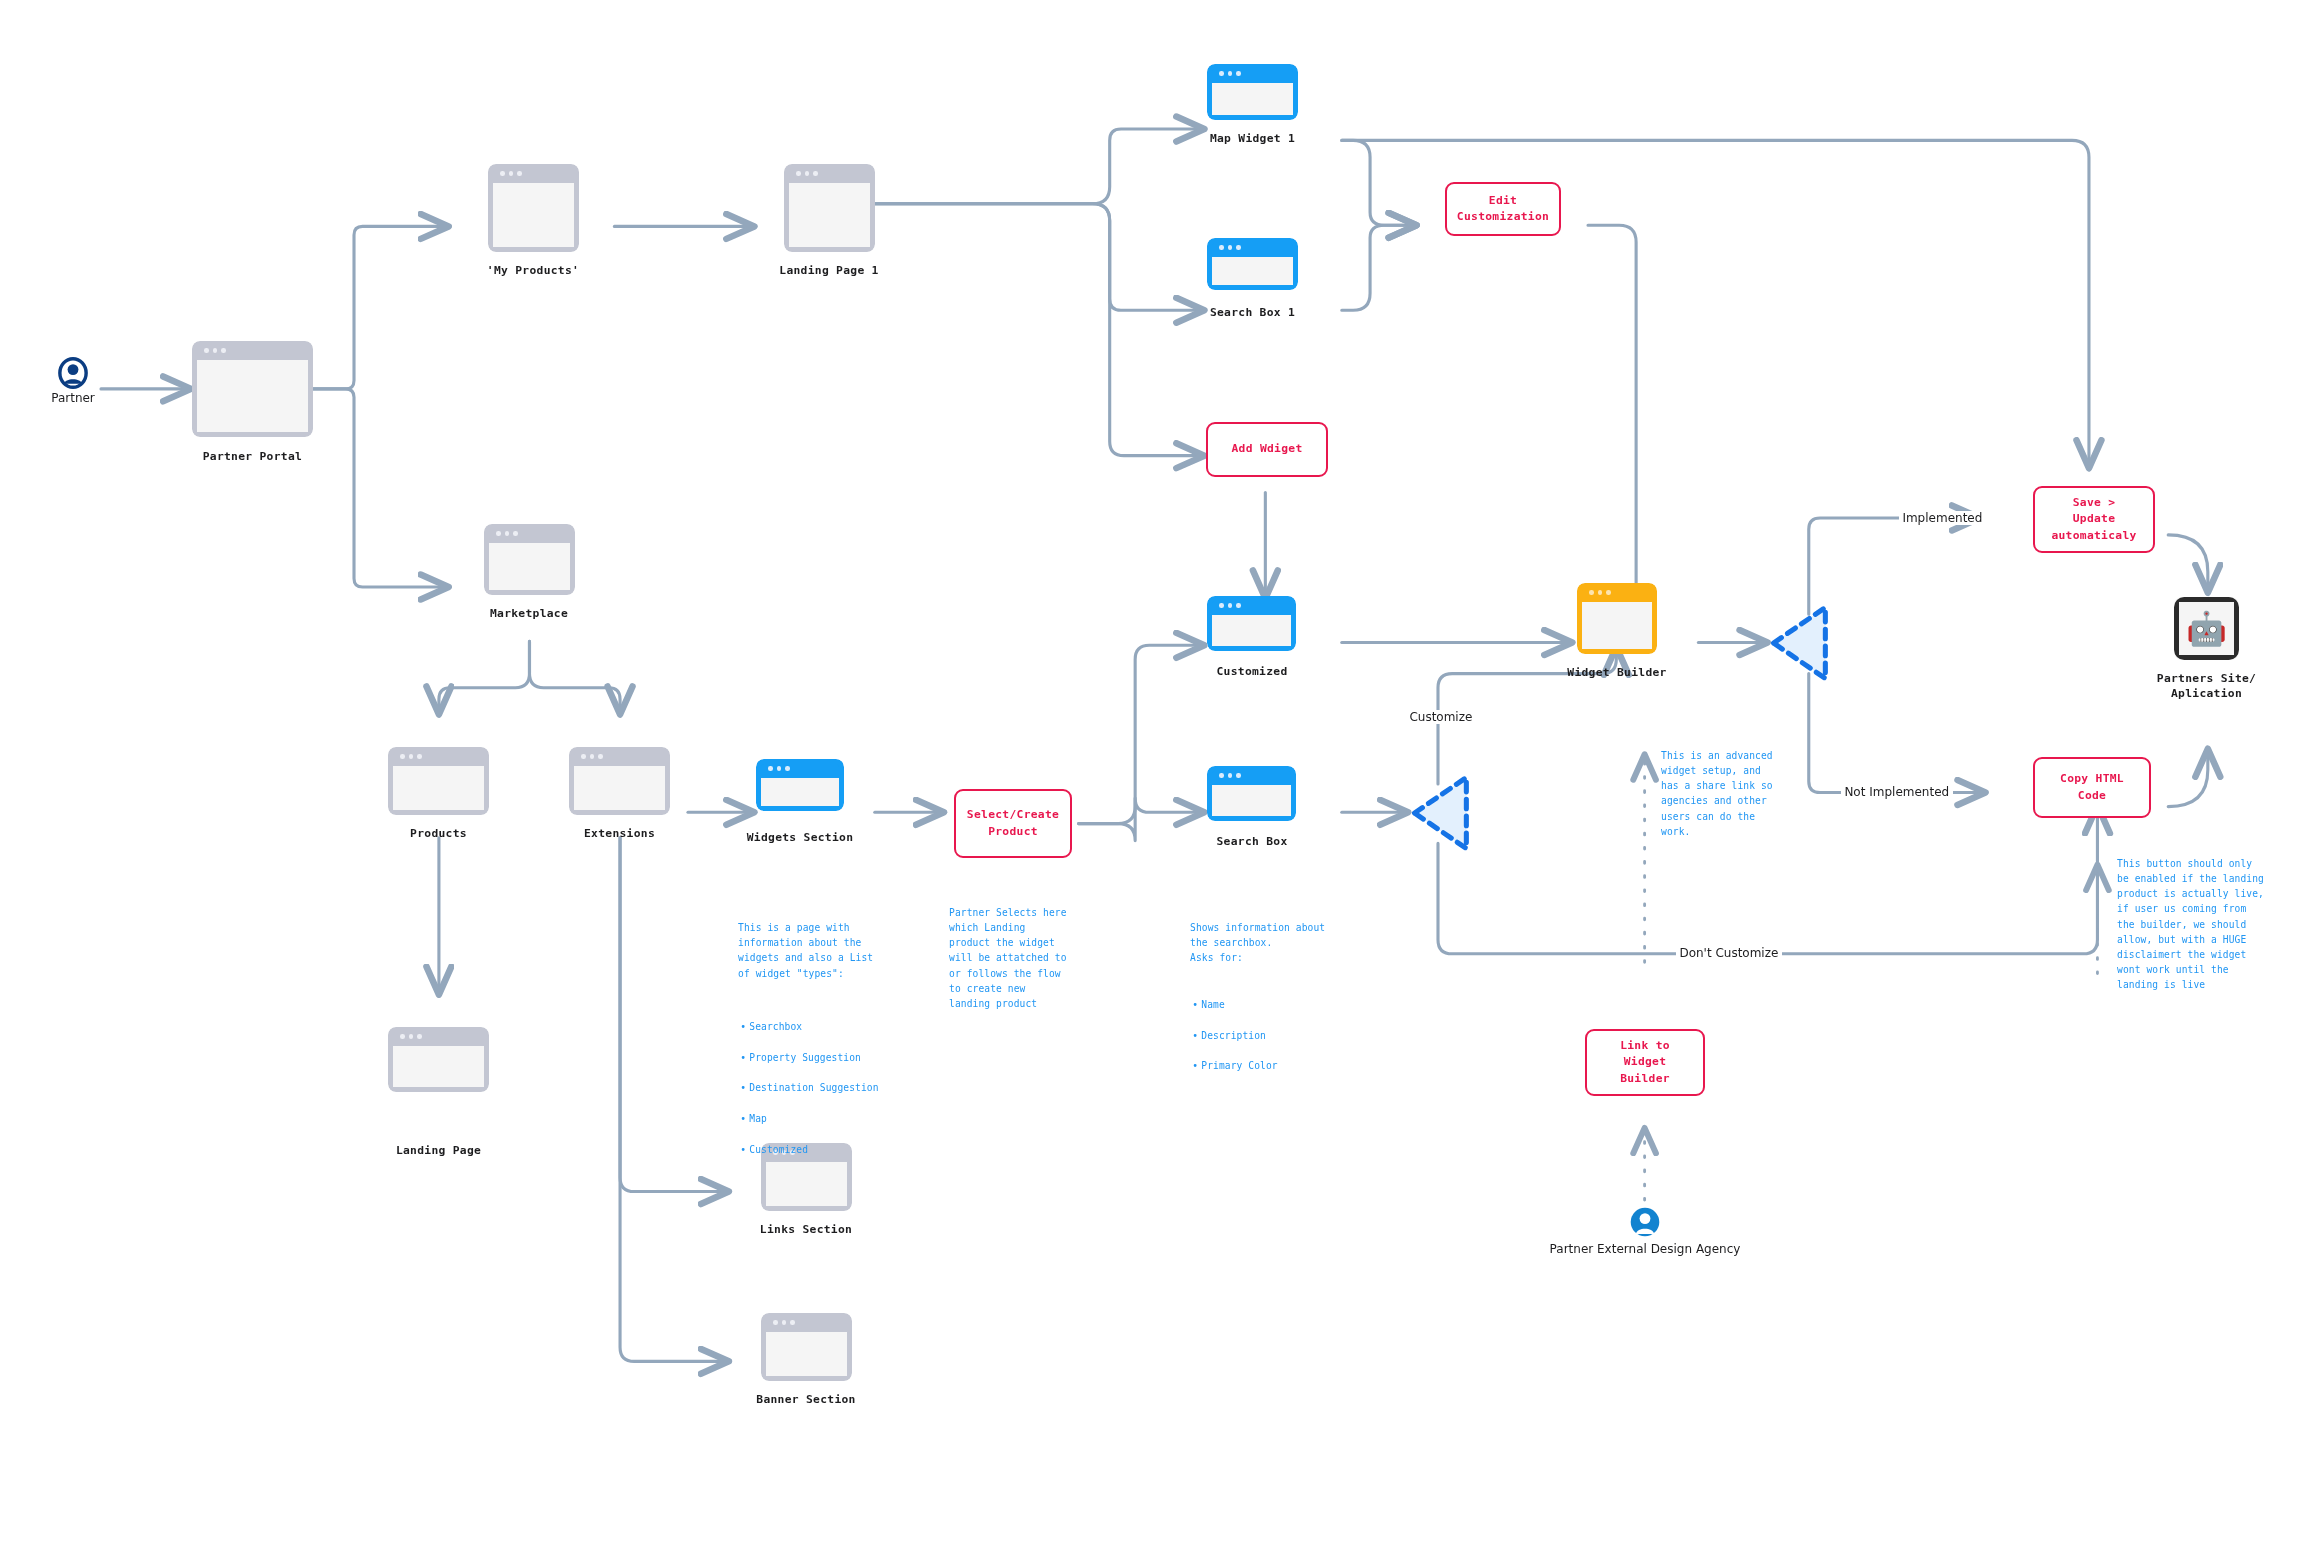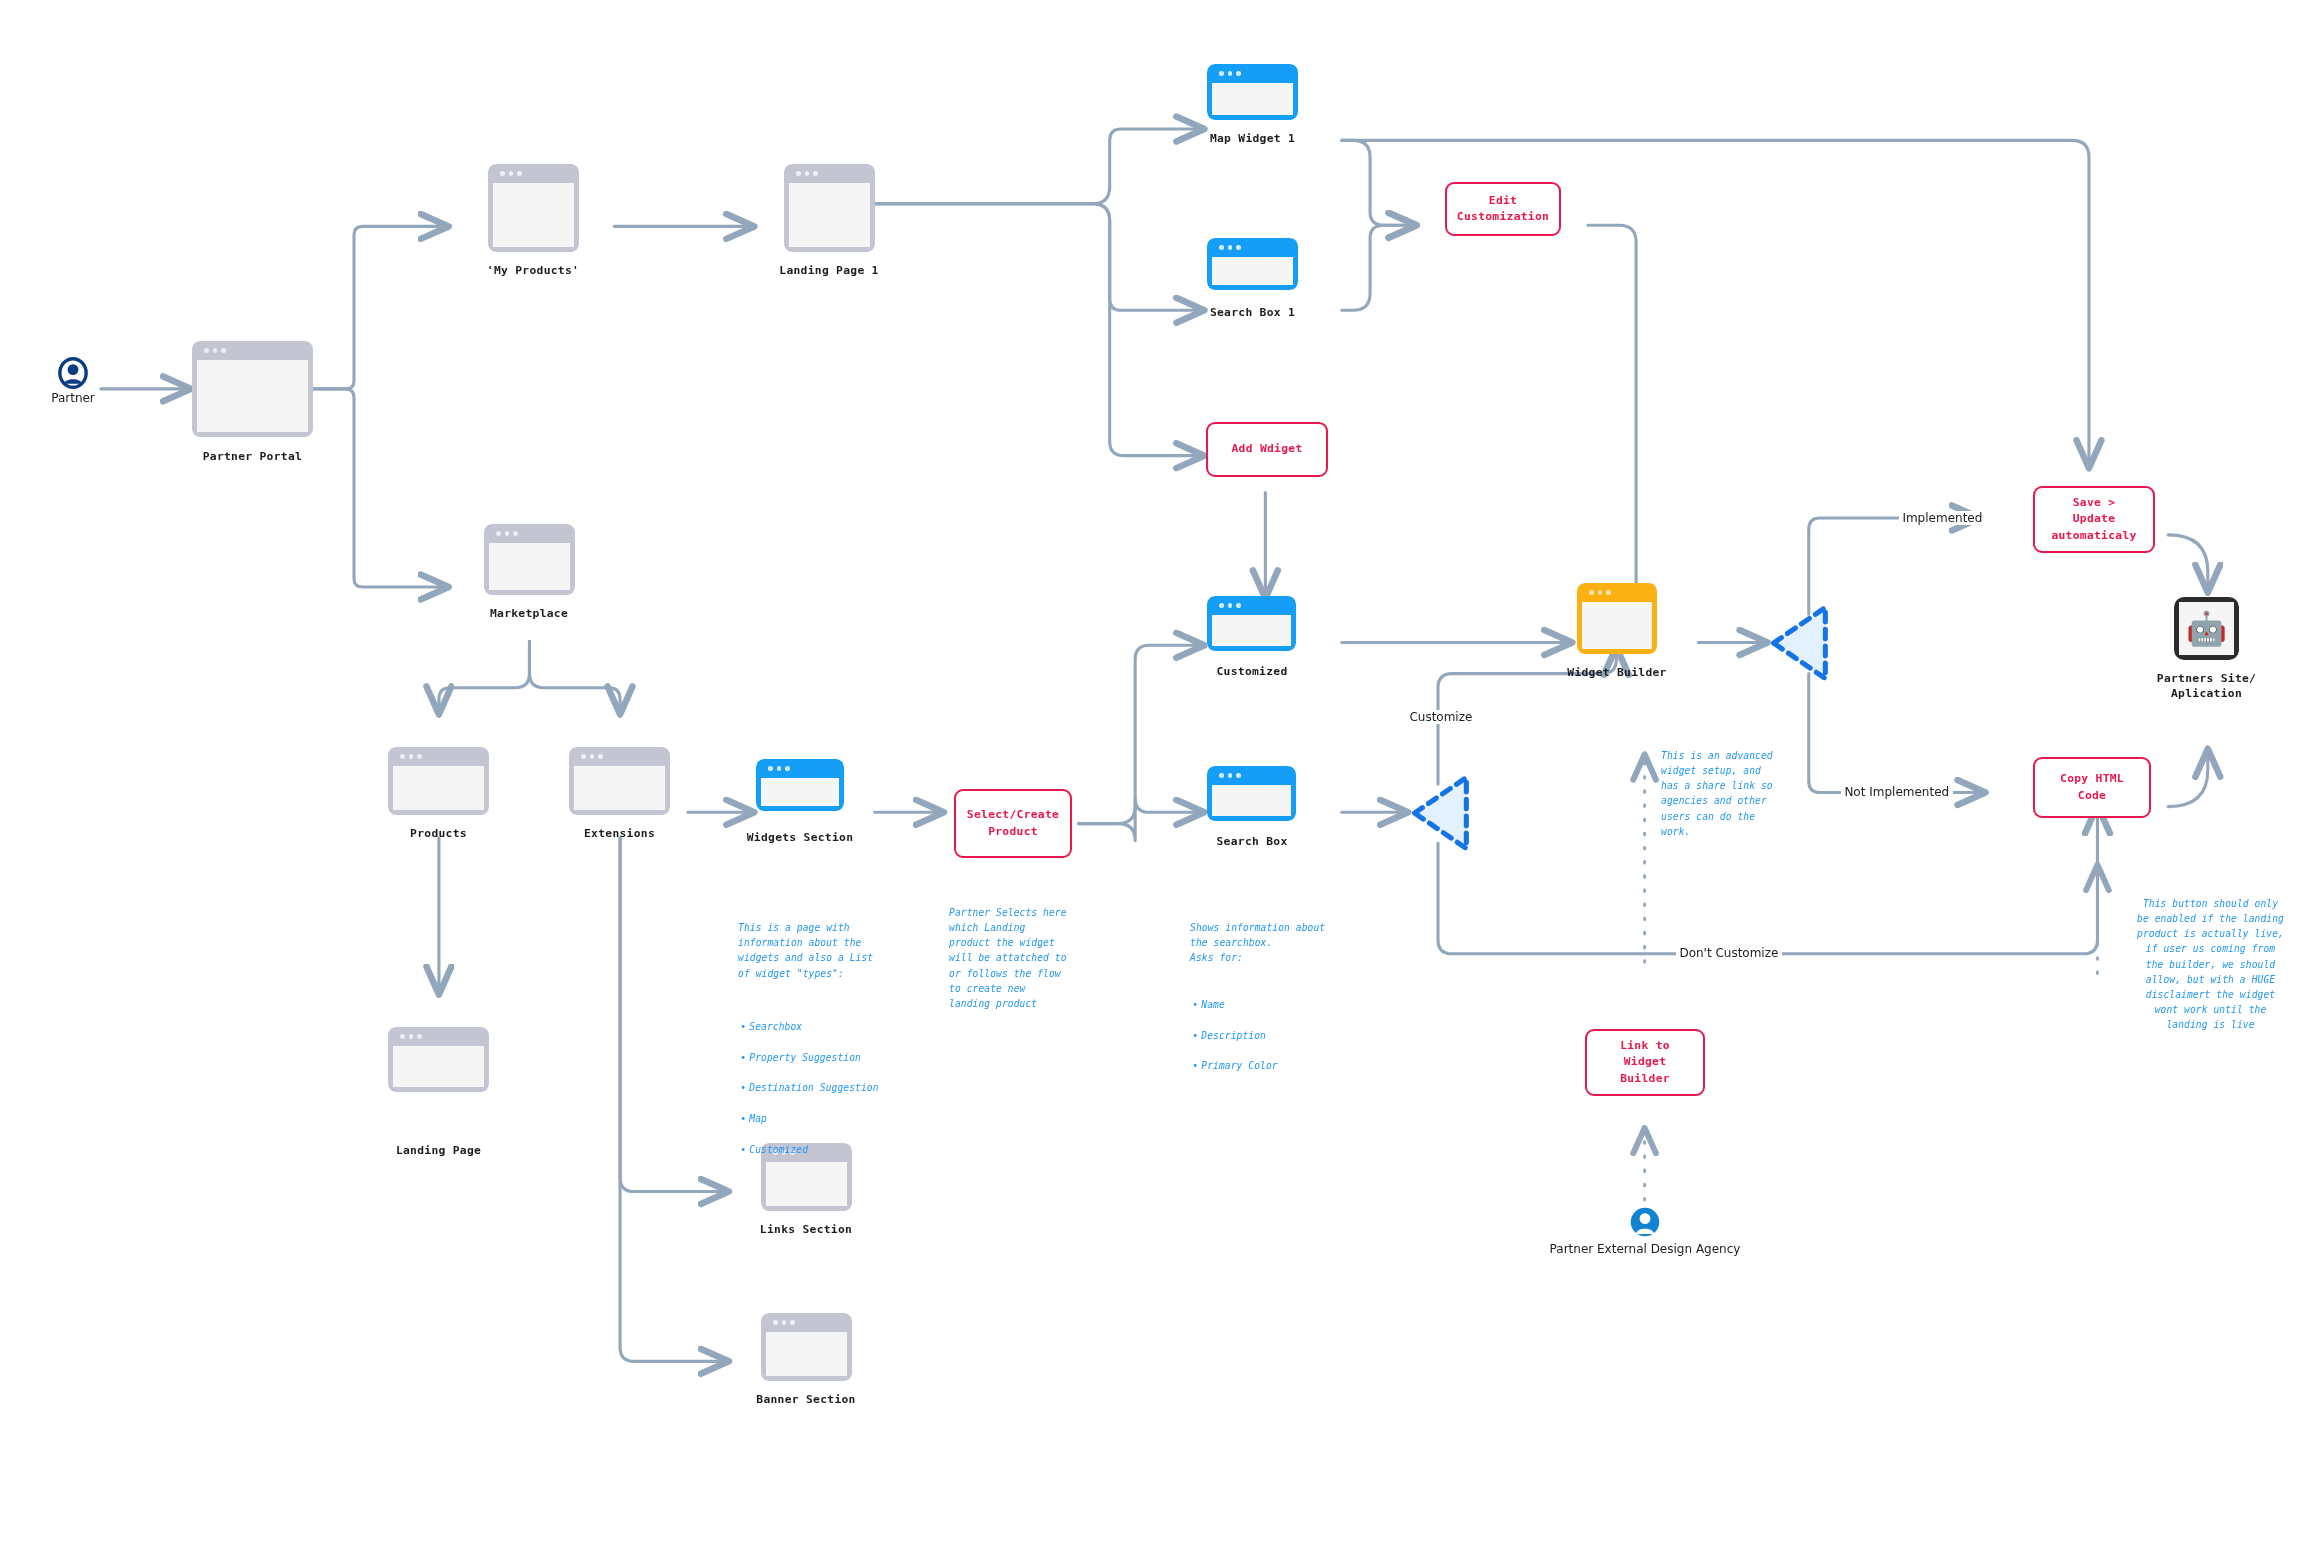--- a/index.html
+++ b/index.html
@@ -53,21 +53,21 @@
   .actor .alabel{
     position:absolute;left:50%;transform:translateX(-50%);
     white-space:nowrap;font-family:"DejaVu Sans","Liberation Sans",sans-serif;
     font-size:12px;color:#1d1d1f;
   }
 
   
   .note{
     position:absolute;color:#2196f3;font-size:9.6px;line-height:1.58;
     font-family:"DejaVu Sans Mono","Liberation Mono",monospace;
-    white-space:pre-line;letter-spacing:0.1px;font-style:italic;
+    white-space:pre-line;letter-spacing:0.1px;
   }
   .note ul{margin:8px 0 0 0;padding-left:11.3px;list-style:none;}
   .note li{position:relative;line-height:1.62;}
   .note li:before{content:"\2022";position:absolute;left:-9px;color:#2196f3;}
 
   
   .elabel{
     position:absolute;font-family:"DejaVu Sans","Liberation Sans",sans-serif;
     font-size:12px;color:#1d1d1f;white-space:nowrap;background:#fff;padding:0 3.4px;
   }
@@ -447,21 +447,21 @@
     </ul>
   </div>
 
   <div class="note" style="left:1661px;top:748px;width:164px;">This is an advanced
 widget setup, and
 has a share link so
 agencies and other
 users can do the
 work.</div>
 
-  <div class="note" style="left:2117px;top:896px;width:187px;text-align:center;">This button should only
+  <div class="note" style="left:2117px;top:856px;width:187px;">This button should only
 be enabled if the landing
 product is actually live,
 if user us coming from
 the builder, we should
 allow, but with a HUGE
 disclaimert the widget
 wont work until the
 landing is live</div>
 
 </div>

